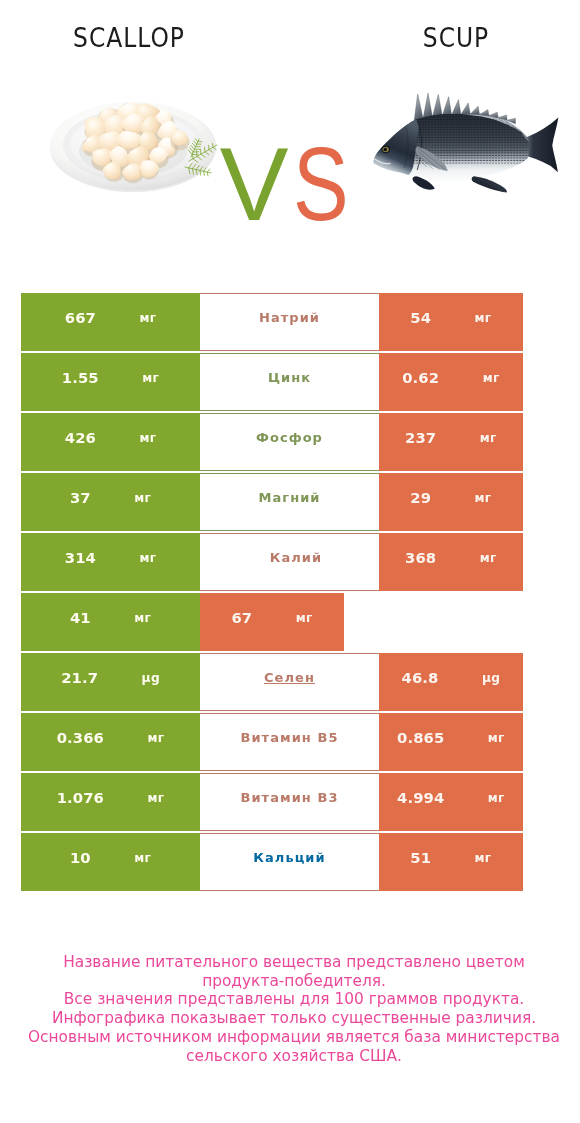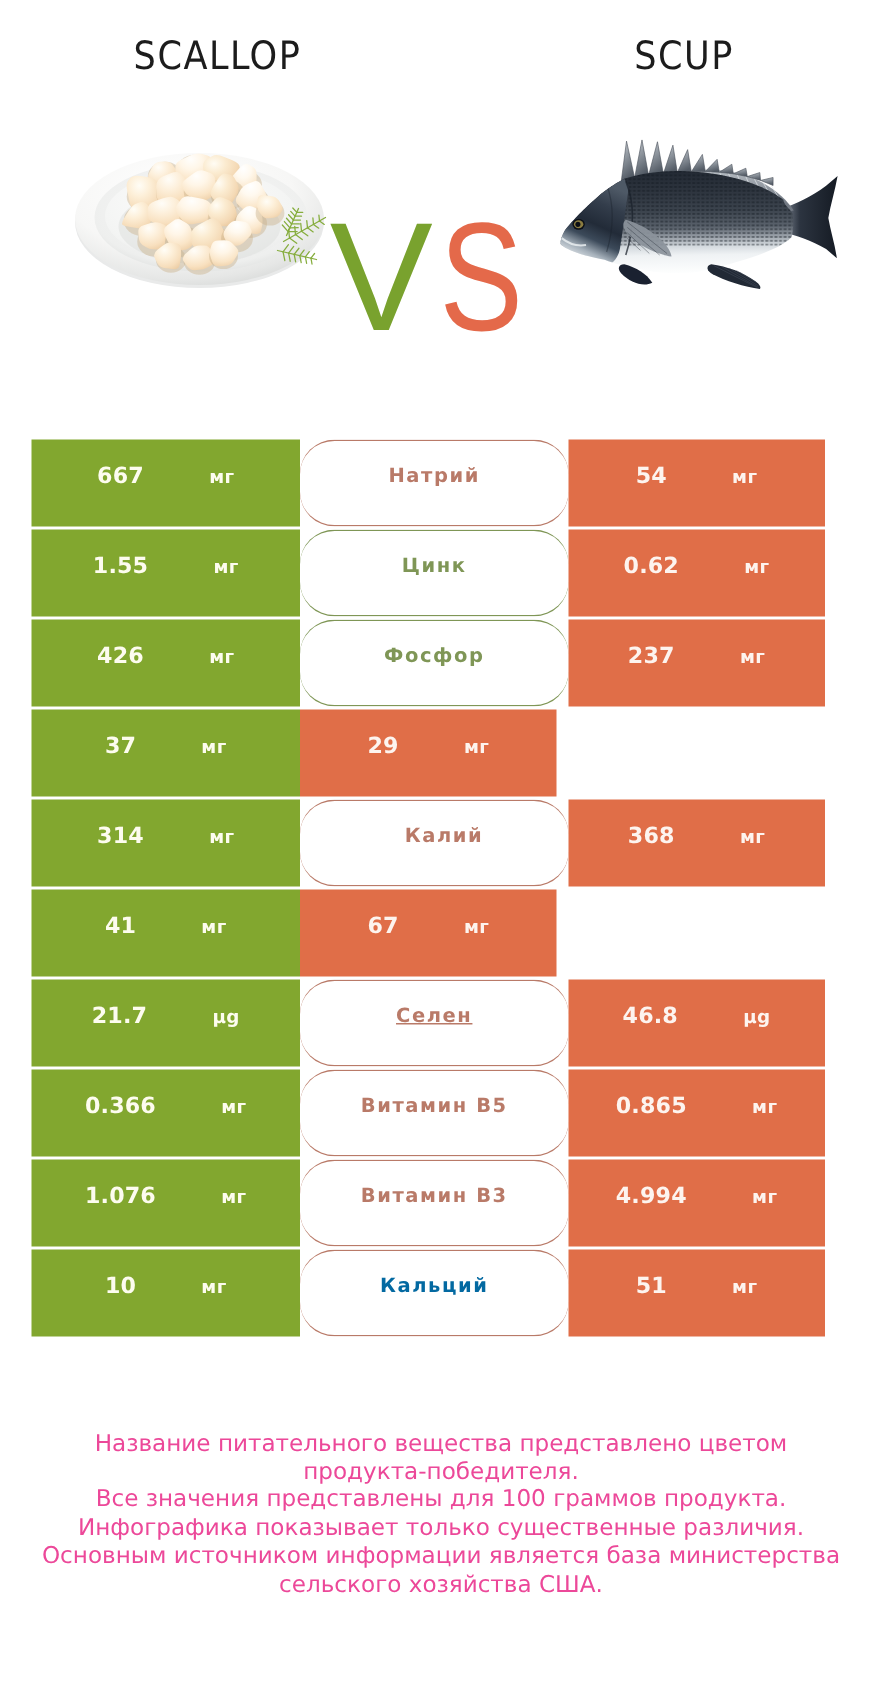--- a/index.html
+++ b/index.html
@@ -3,34 +3,34 @@
 <meta charset="utf-8">
 <style>
   html,body{margin:0;padding:0;}
   body{width:580px;height:1123px;background:#ffffff;overflow:hidden;
        font-family:"DejaVu Sans","Liberation Sans",sans-serif;
        -webkit-font-smoothing:antialiased;}
   .page{position:relative;width:580px;height:1123px;}
   .ptitle{position:absolute;top:27px;font-family:"DejaVu Sans Condensed","DejaVu Sans",sans-serif;
           font-weight:200;font-size:26px;letter-spacing:1px;color:#1c1c1c;
           text-align:center;white-space:nowrap;line-height:22px;}
-  #title-left{left:18px;width:254px;}
+  #title-left{left:2px;width:254px;}
   #title-right{left:329px;width:254px;}
   .hero{position:absolute;left:0;top:0;width:580px;height:260px;}
   .vs{position:absolute;left:0;width:580px;text-align:center;top:133px;
       font-family:"Liberation Sans","DejaVu Sans",sans-serif;font-size:103px;
       font-weight:400;line-height:1;letter-spacing:-1px;}
   .vs .v{color:#79a22e;}
   .vs .s{color:#e4694a;display:inline-block;transform:scaleX(0.81);transform-origin:left center;margin-left:5px;}
   .tbl{position:absolute;left:21px;top:293px;width:537px;}
   .trow{display:flex;height:60px;}
   .cell{box-sizing:border-box;display:flex;align-items:center;justify-content:center;height:58px;padding-bottom:9px;gap:40px;}
   .c-left{width:179.1px;background:#82a72f;color:#fdfcef;}
-  .c-mid{width:178.8px;background:#fff;border-top:1px solid;border-bottom:1px solid;border-radius:23px;}
-  .c-right{width:171px;background:#e06e48;color:#fdf4ef;text-align:right;}
+  .c-mid{width:178.8px;background:#fff;border-top:1px solid;border-bottom:1px solid;}
+  .c-right{width:144px;background:#e06e48;color:#fdf4ef;text-align:right;}
   .num{font-size:14.8px;font-weight:700;letter-spacing:0.1px;}
   .unit{font-size:12.2px;font-weight:700;margin-left:3.5px;letter-spacing:0.3px;}
   .lbl{font-size:13px;font-weight:700;letter-spacing:1.05px;}
   .note{position:absolute;left:4px;width:580px;top:953px;text-align:center;
         font-size:15.4px;line-height:18.7px;color:#ec4899;font-weight:400;}
   .note div{white-space:nowrap;}
 </style>
 </head>
 <body>
 
@@ -335,20 +335,23 @@
         <div class="cell c-right">
           <span class="num">237</span>
           <span class="unit">мг</span>
         </div>
       </div>
       <div class="trow">
         <div class="cell c-left">
           <span class="num">37</span>
           <span class="unit">мг</span>
         </div>
+        <div class="cell c-mid" style="color: rgb(127, 150, 86); border-top-color: rgb(127, 150, 86); border-bottom-color: rgb(127, 150, 86);">
+          <span class="lbl">Магний</span>
+        </div>
         <div class="cell c-right">
           <span class="num">29</span>
           <span class="unit">мг</span>
         </div>
       </div>
       <div class="trow">
         <div class="cell c-left">
           <span class="num">314</span>
           <span class="unit">мг</span>
         </div>

